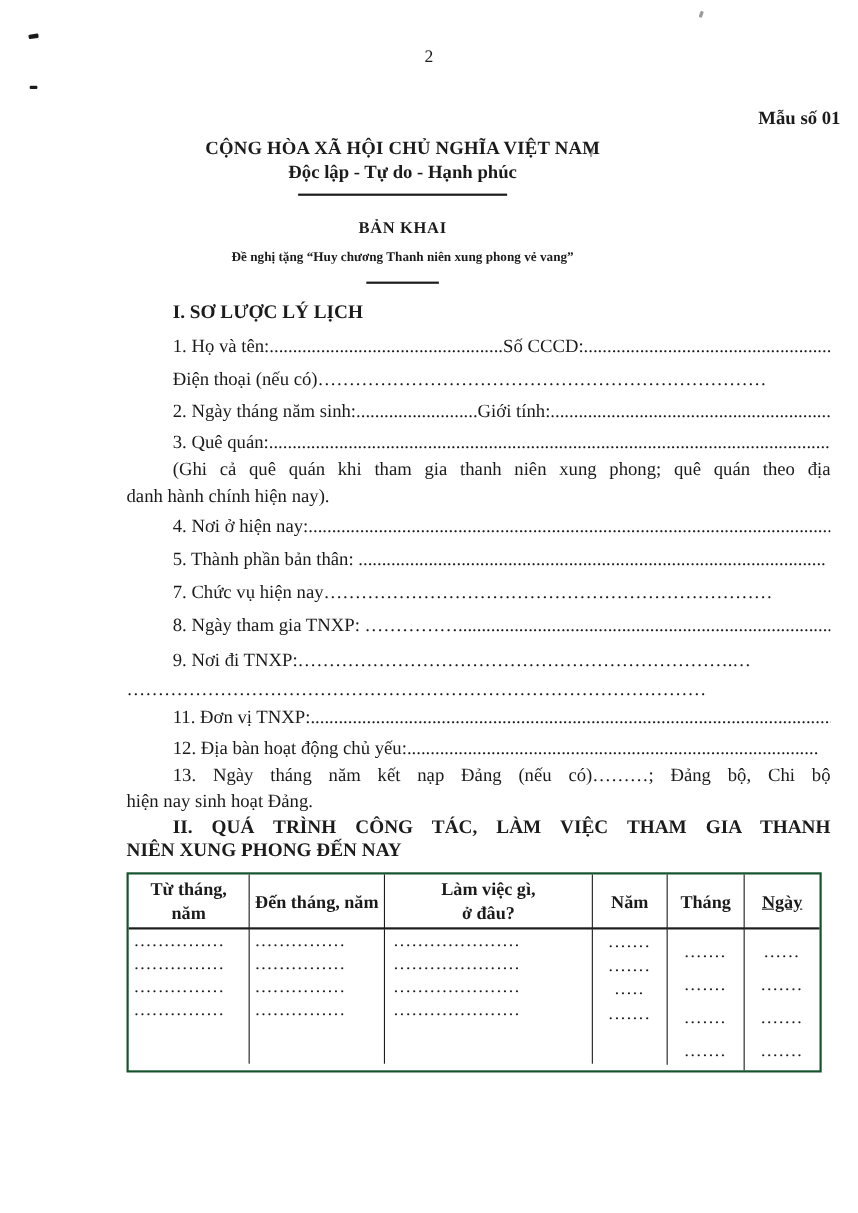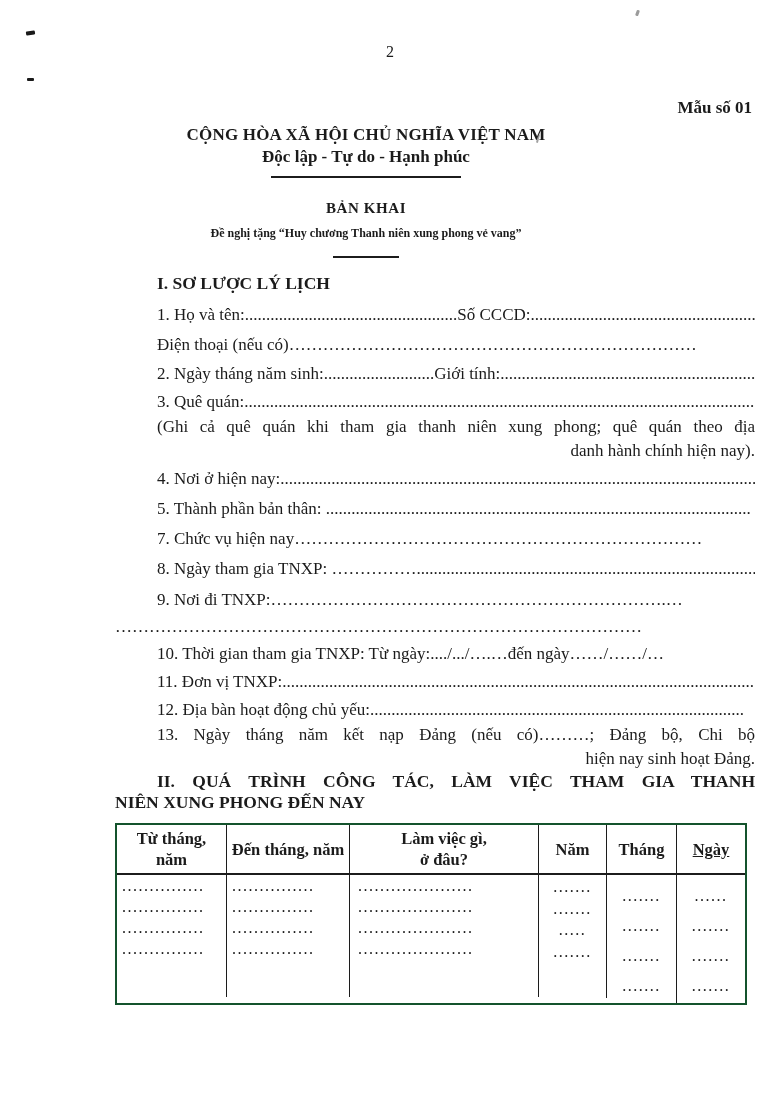--- a/index.html
+++ b/index.html
@@ -11,40 +11,40 @@
     color:#1b1b1b;
     overflow:hidden;
   }
   .artifact{position:absolute;background:#1a1a1a;border-radius:1px;}
   .a1{left:26px;top:31px;width:9px;height:4px;transform:rotate(-8deg);}
   .a2{left:27px;top:78px;width:7px;height:3px;}
   .a3{left:636px;top:10px;width:3px;height:6px;background:#666;opacity:.65;transform:rotate(20deg);}
   .a4{left:537px;top:134px;width:2px;height:9px;background:#444;opacity:.5;transform:rotate(14deg);}
 
   .page-number{margin-top:42px;height:20px;line-height:20px;text-align:center;font-size:16px;}
-  .form-label{position:absolute;top:98px;right:28px;font-size:17px;font-weight:bold;}
+  .form-label{position:absolute;top:98px;right:16px;font-size:17px;font-weight:bold;}
 
   .header-block{margin:62px 0 0 111px;width:510px;text-align:center;}
   .nat-title{font-size:17px;font-weight:bold;line-height:22px;letter-spacing:.2px;}
   .nat-motto{font-size:17px;font-weight:bold;line-height:22px;}
   .rule{background:#1c1c1c;height:2px;}
   .rule-motto{width:190px;margin:8px auto 0;}
   .doc-title{margin-top:18px;font-size:15px;font-weight:bold;line-height:24px;letter-spacing:.6px;}
   .doc-subtitle{font-size:12px;font-weight:bold;line-height:26px;white-space:nowrap;}
   .rule-sub{width:66px;margin:10px auto 0;}
 
   .content{margin:12px 0 0 115px;width:640px;}
   .sec-heading{font-size:17.5px;font-weight:bold;line-height:26px;}
   .lines{margin-top:4px;}
   .ln{font-size:17px;}
   .ind{text-indent:42px;}
   .clip{white-space:nowrap;overflow:hidden;}
   .just{text-align:justify;text-align-last:justify;}
   .lh18{line-height:18px;} .lh21{line-height:21px;} .lh24{line-height:24px;}
-  .lh26{line-height:26px;} .lh27{line-height:27px;text-align:right;} .lh28{line-height:28px;}
+  .lh26{line-height:26px;} .lh27{line-height:27px;} .lh28{line-height:28px;}
   .lh29{line-height:29px;} .lh30{line-height:30px;} .lh31{line-height:31px;}
 
   .work-table{
     margin-top:9px;
     display:grid;
     grid-template-columns:110px 123px 189px 68px 70px 68px;
     border:2px solid #14532d;
     width:628px;
   }
   .th{
@@ -99,21 +99,20 @@
       <div class="ln ind clip lh29">2. Ngày tháng năm sinh:..........................Giới tính:............................................................</div>
       <div class="ln ind clip lh28">3. Quê quán:..........................................................................................................................................................</div>
       <div class="ln ind just lh21">(Ghi cả quê quán khi tham gia thanh niên xung phong; quê quán theo địa</div>
       <div class="ln lh27">danh hành chính hiện nay).</div>
       <div class="ln ind clip lh30">4. Nơi ở hiện nay:...................................................................................................................................</div>
       <div class="ln ind clip lh30">5. Thành phần bản thân: ....................................................................................................</div>
       <div class="ln ind clip lh30">7. Chức vụ hiện nay………………………………………………………………</div>
       <div class="ln ind clip lh30">8. Ngày tham gia TNXP: …………….......................................................................................</div>
       <div class="ln ind clip lh31">9. Nơi đi TNXP:…………………………………………………………….…</div>
       <div class="ln clip lh24">…………………………………………………………………………………</div>
-      <div class="ln ind clip lh30">10. Thời gian tham gia TNXP: Từ ngày:..../.../….…đến ngày……/……/…</div>
       <div class="ln ind clip lh26">11. Đơn vị TNXP:..................................................................................................................................</div>
       <div class="ln ind clip lh29">12. Địa bàn hoạt động chủ yếu:........................................................................................</div>
       <div class="ln ind just lh21">13. Ngày tháng năm kết nạp Đảng (nếu có)………; Đảng bộ, Chi bộ</div>
       <div class="ln lh27">hiện nay sinh hoạt Đảng.</div>
     </div>
 
     <div class="sec-heading ind just lh18">II. QUÁ TRÌNH CÔNG TÁC, LÀM VIỆC THAM GIA THANH</div>
     <div class="sec-heading lh24">NIÊN XUNG PHONG ĐẾN NAY</div>
 
     <div class="work-table">

